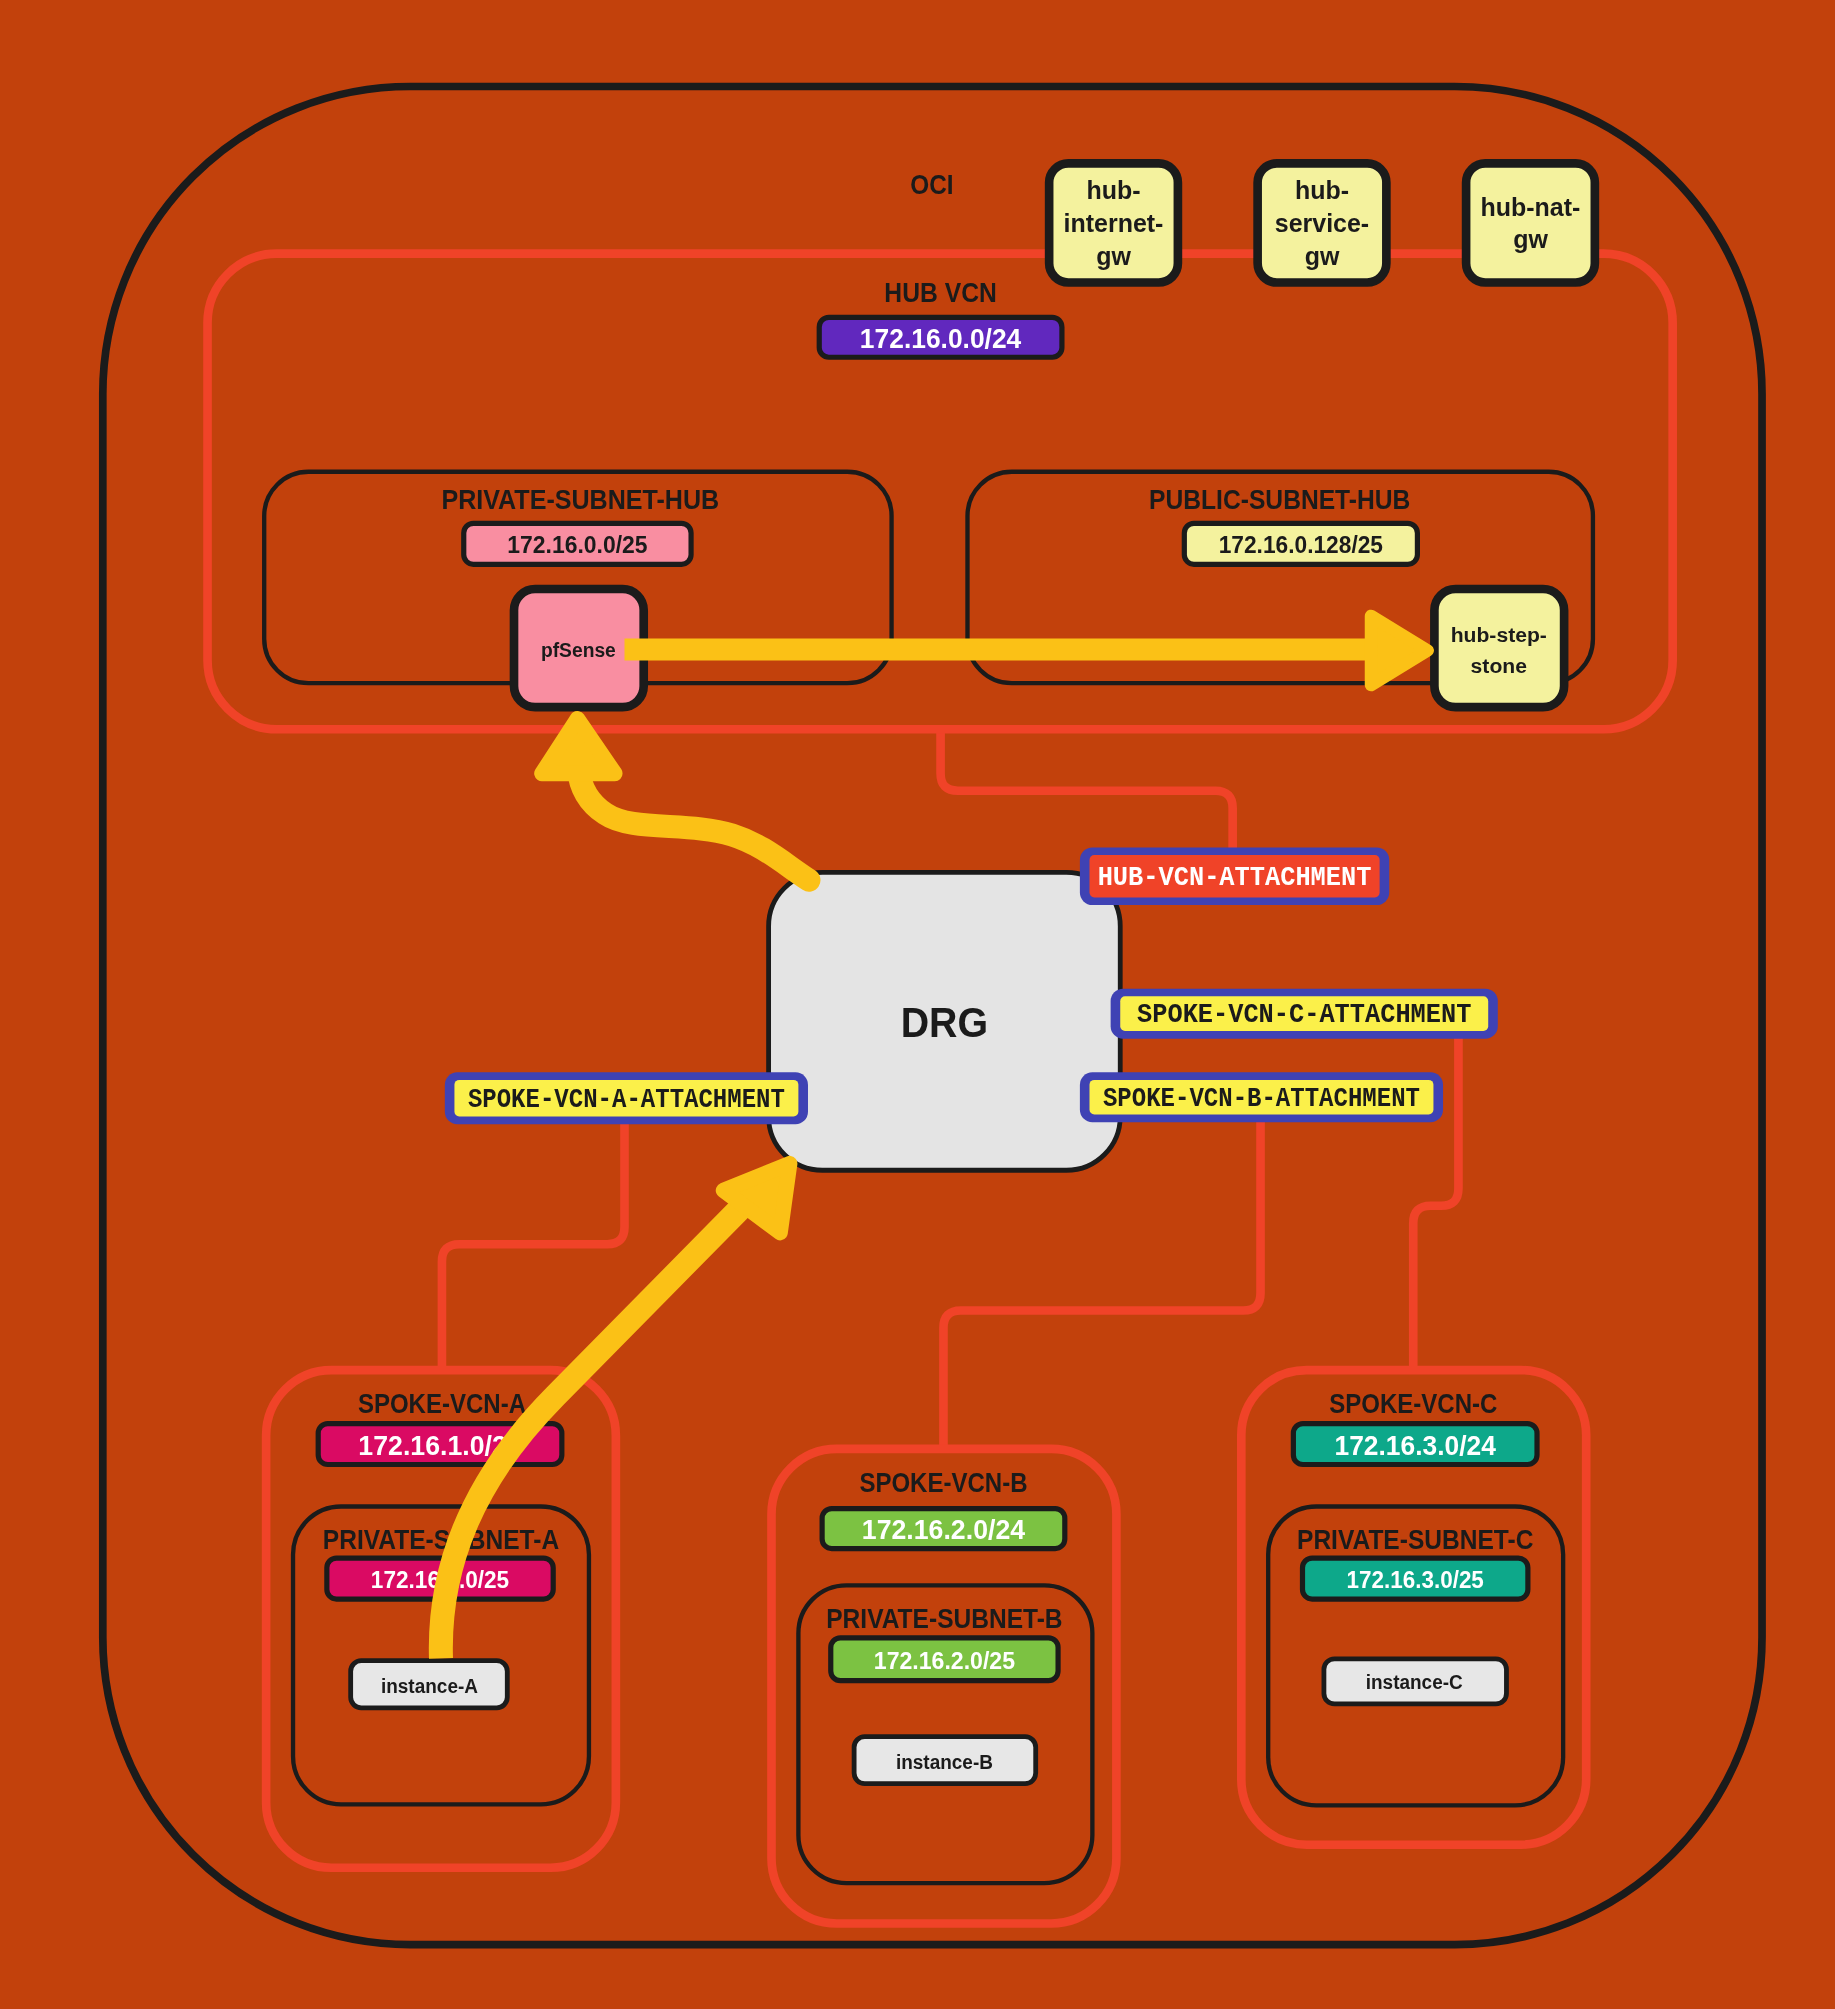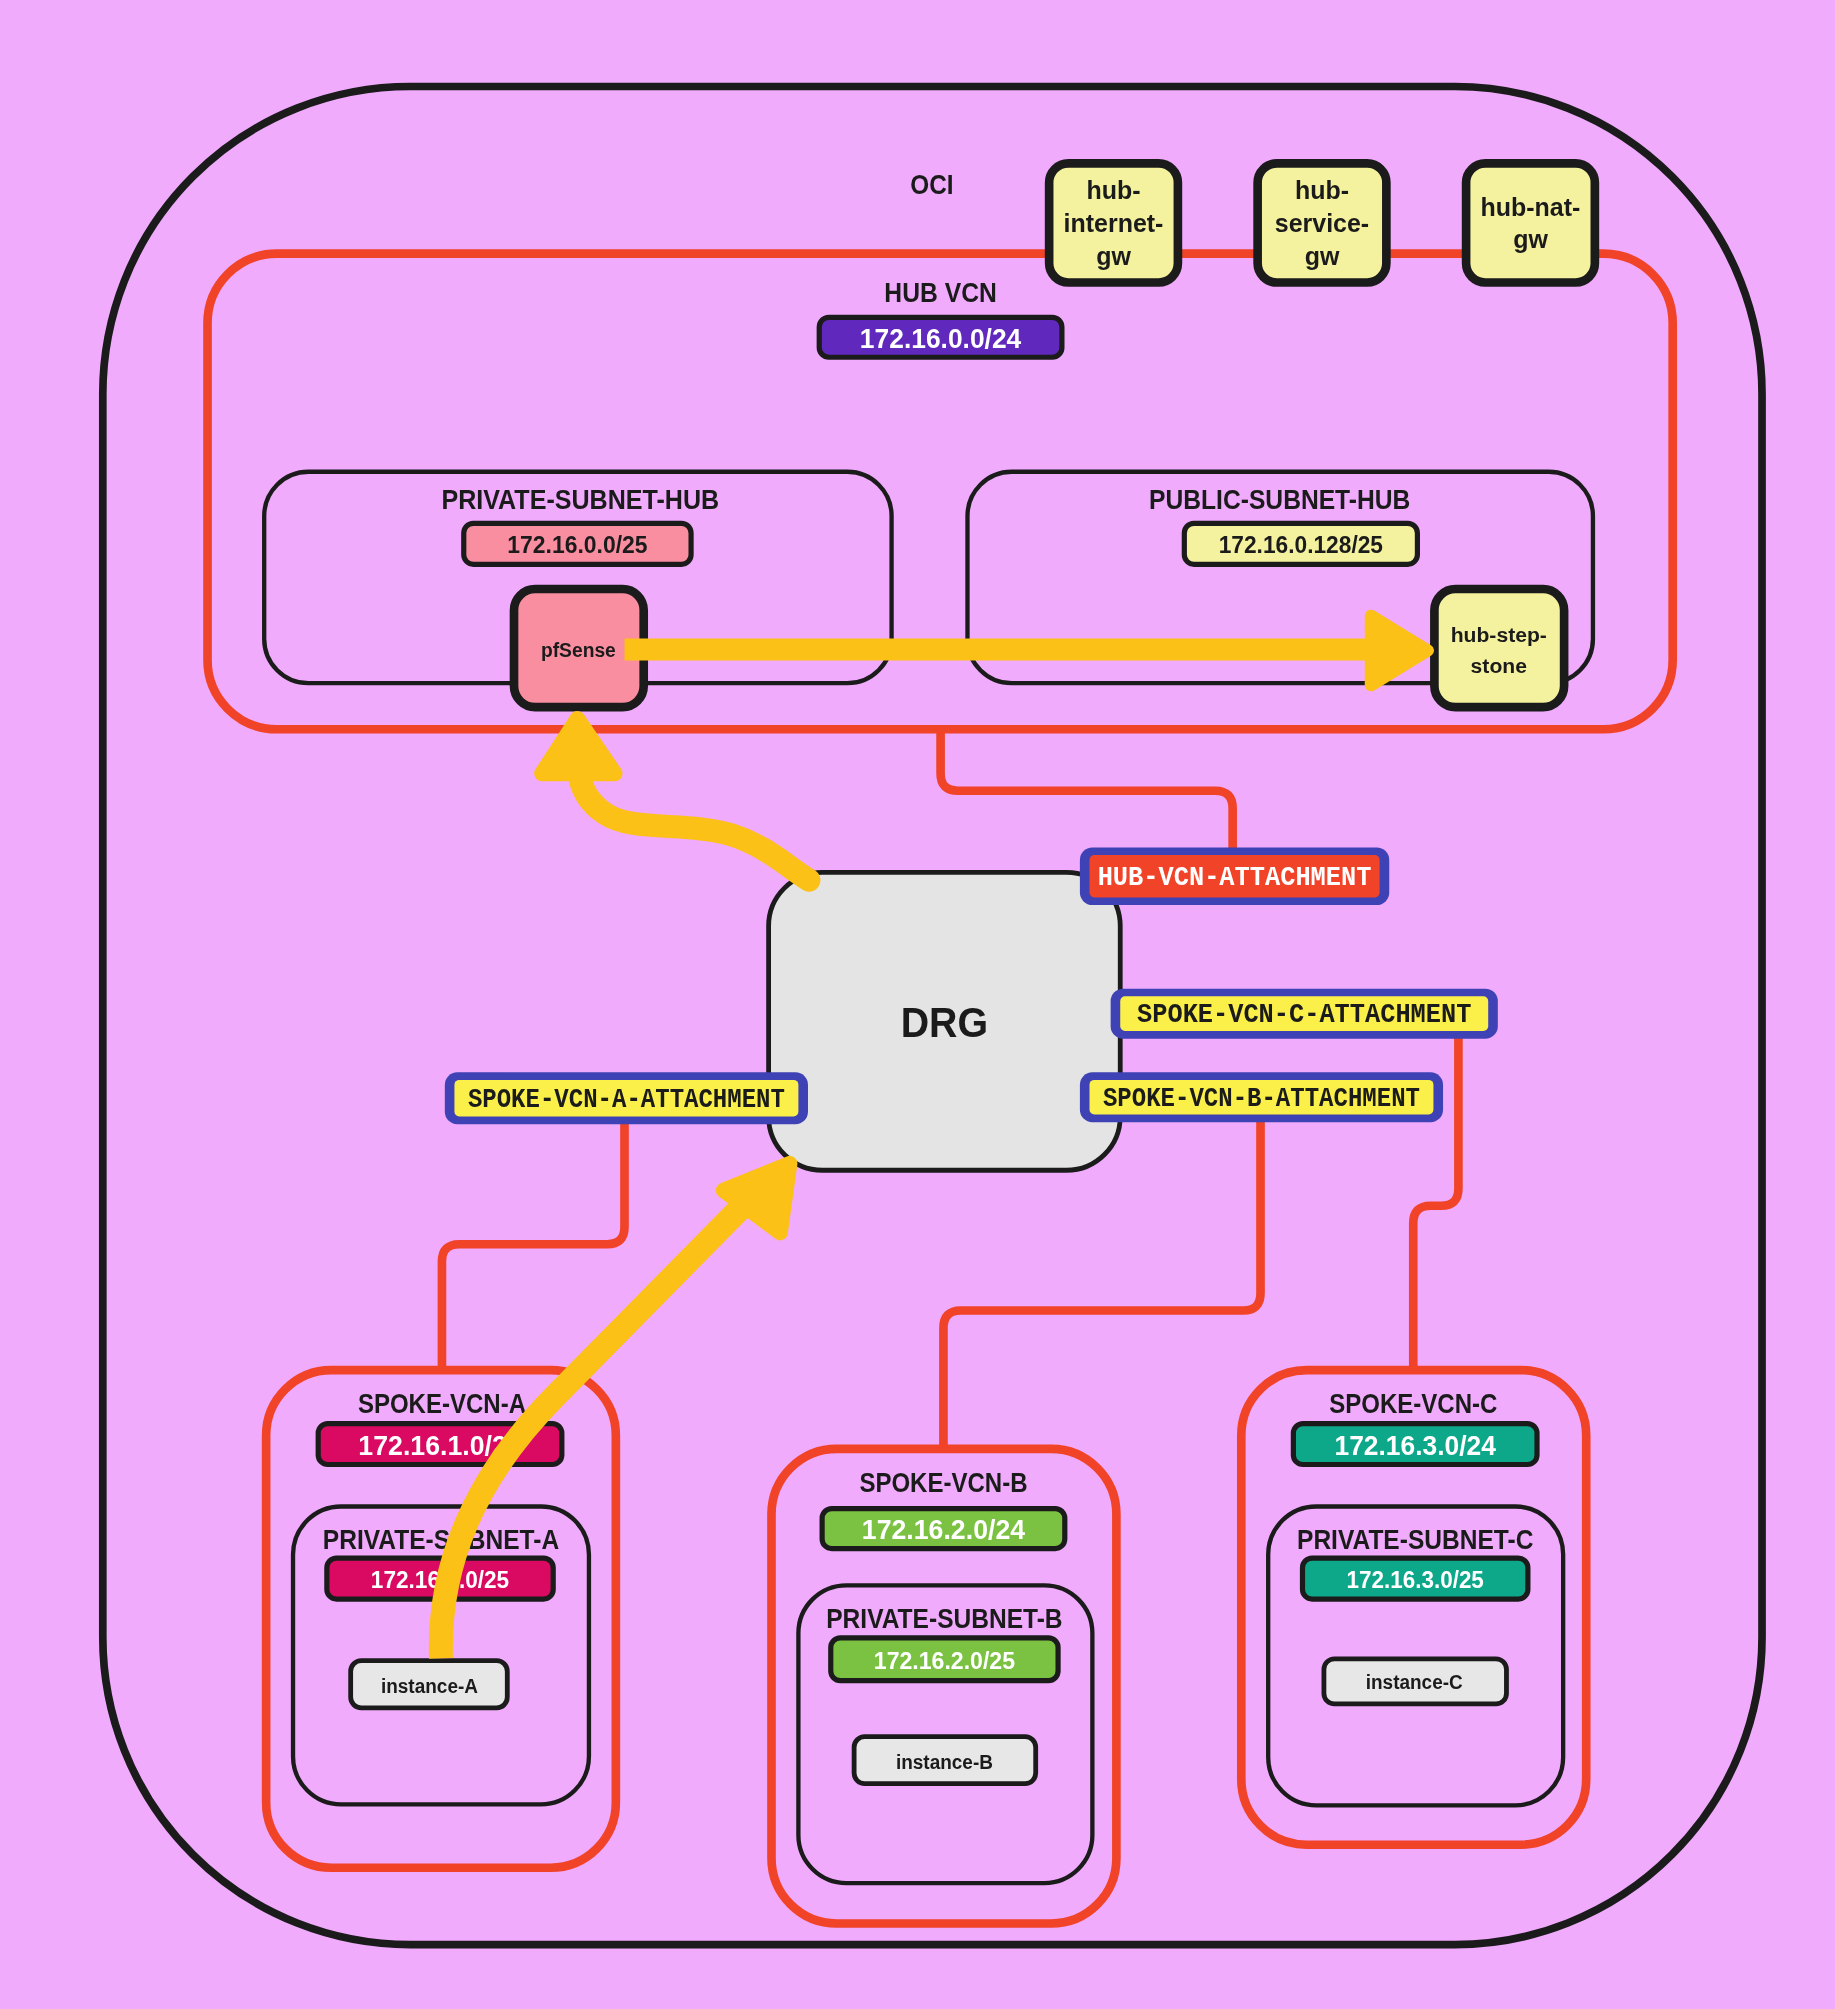--- a/index.html
+++ b/index.html
@@ -1,18 +1,18 @@
 <!DOCTYPE html>
 <html><head>
 <meta charset="utf-8">
 <style>
 html,body{margin:0;padding:0;background:#fff;}
 body{width:1836px;height:2010px;overflow:hidden;
      font-family:"Liberation Sans",sans-serif;}
-#diagram{position:relative;width:1836px;height:2010px;background:#f0abfc;}
+#diagram{position:relative;width:1836px;height:2010px;background:#c2410c;}
 svg{display:block;position:absolute;left:0;top:0;}
 text{font-family:"Liberation Sans",sans-serif;font-weight:bold;
      dominant-baseline:central;text-anchor:middle;}
 .t-title{font-size:29px;fill:#1b1b1b;}
 .t-cidr{font-size:29px;fill:#ffffff;}
 .t-cidr-s{font-size:25px;fill:#ffffff;}
 .t-cidr-s-dark{font-size:25px;fill:#1b1b1b;}
 .t-node{font-size:22px;fill:#1b1b1b;}
 .t-gw{font-size:26px;fill:#1b1b1b;}
 .t-drg{font-size:45px;fill:#1b1b1b;}

